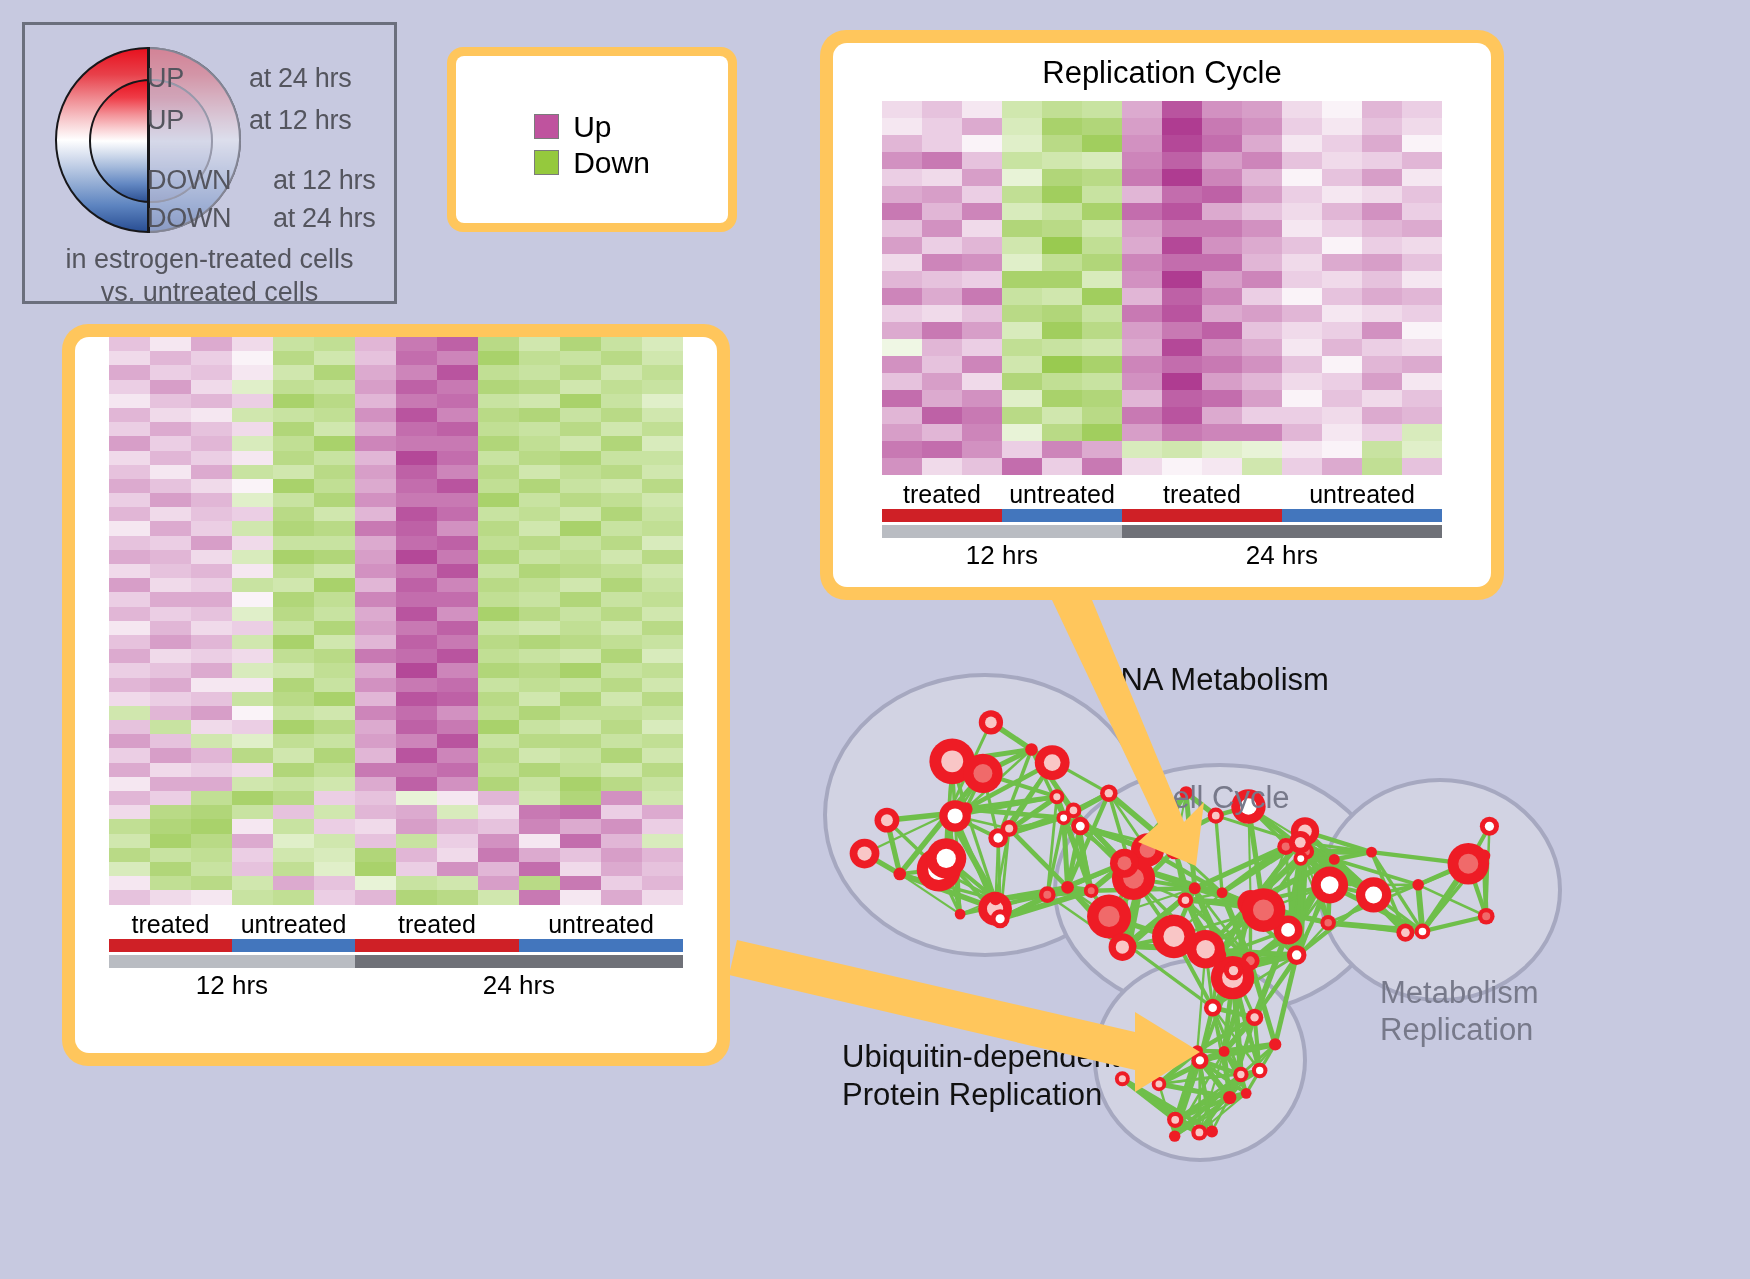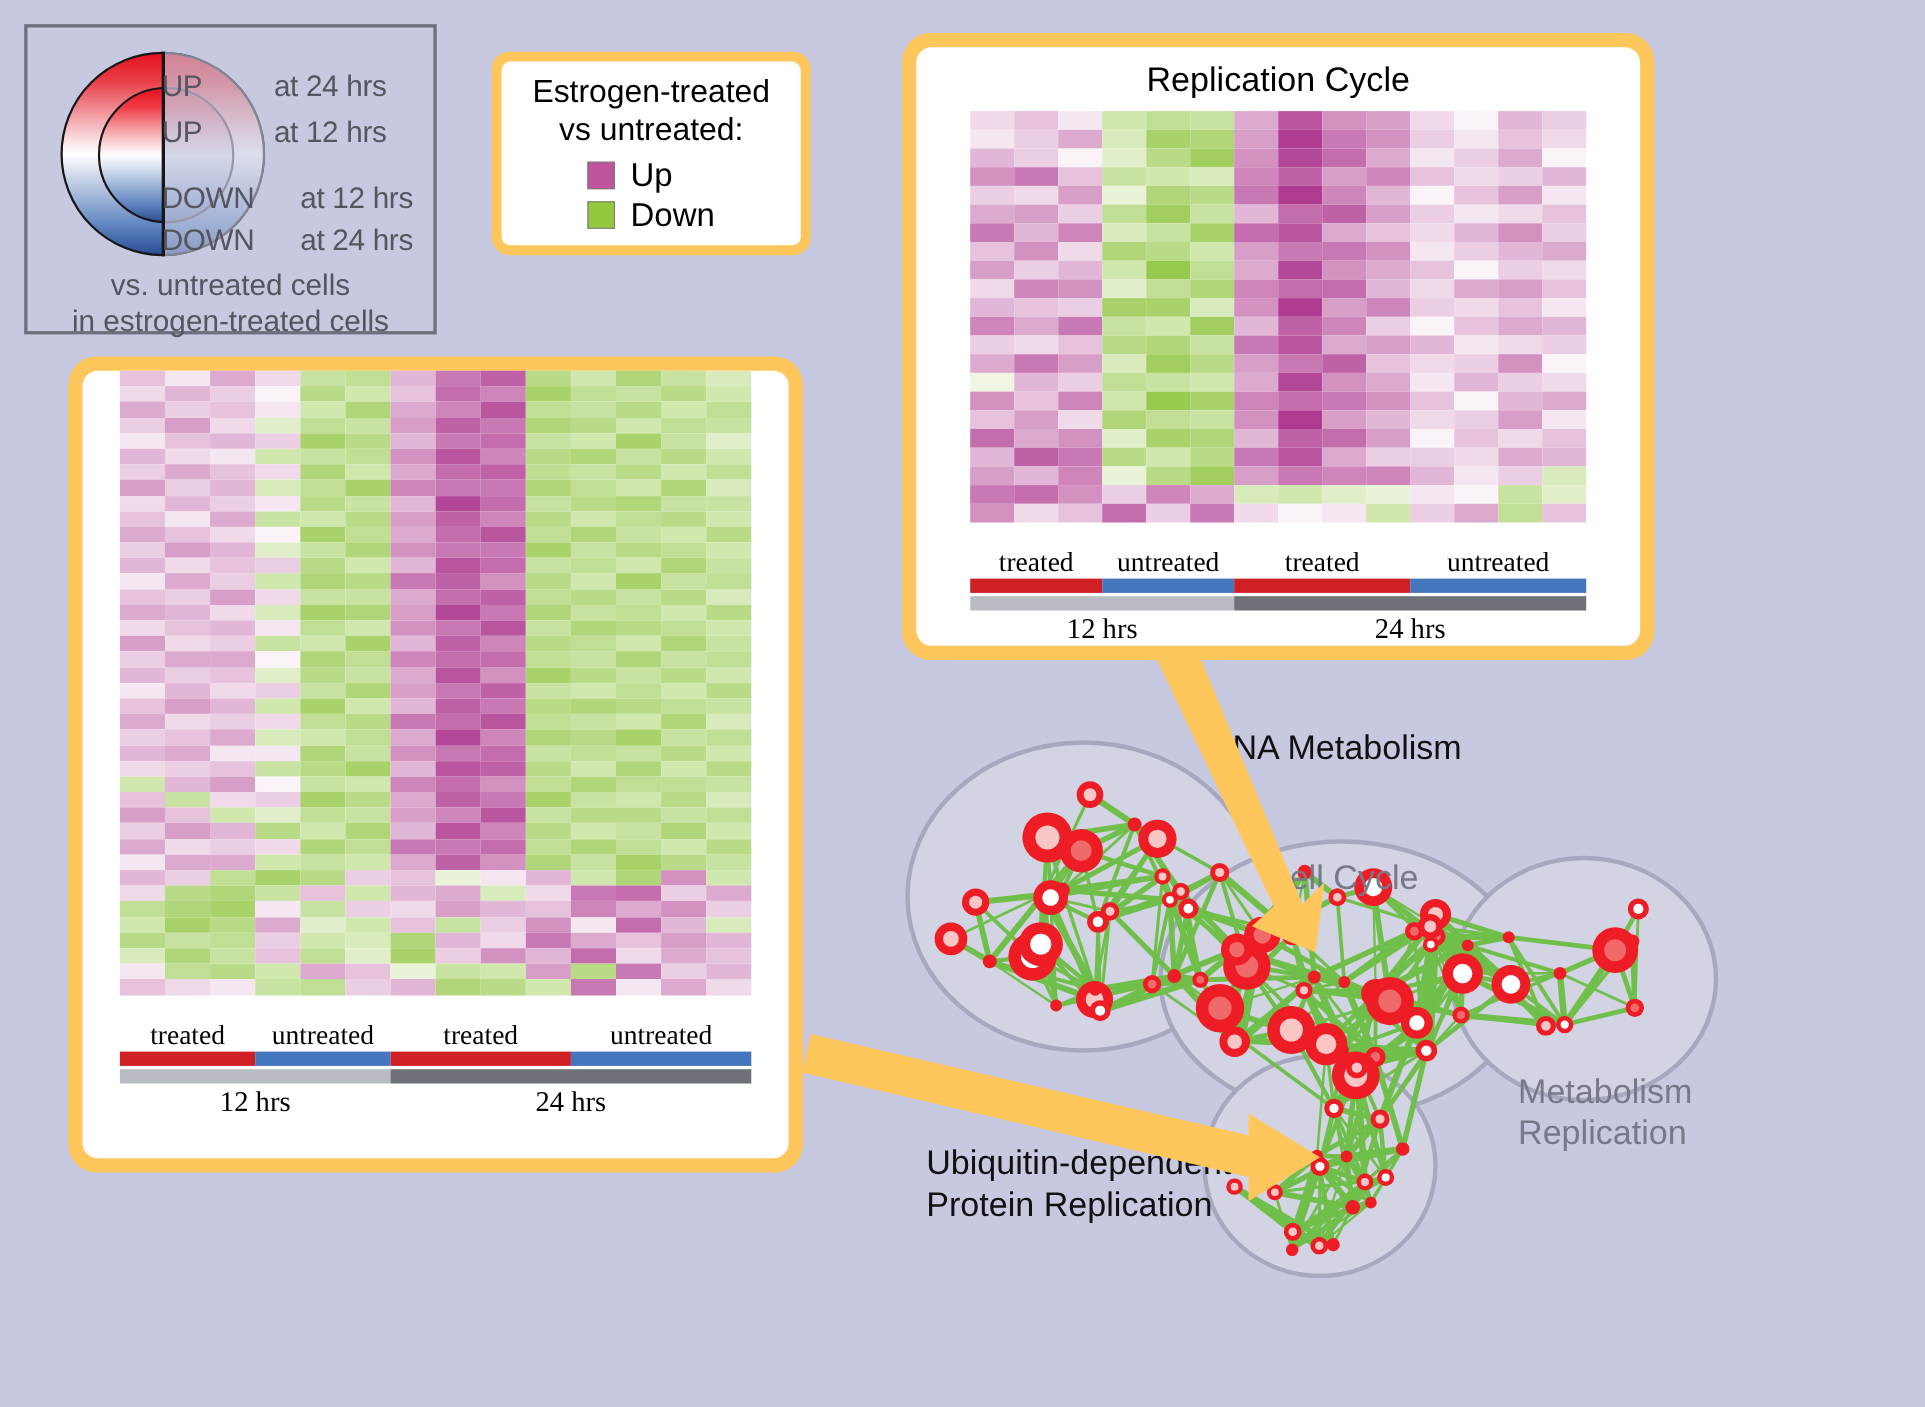--- a/index.html
+++ b/index.html
@@ -67,21 +67,21 @@
   .panel{position:absolute;background:#ffc65c;border-radius:26px;padding:13px;box-sizing:border-box;}
   .panel-in{width:100%;height:100%;background:#fff;border-radius:14px;box-sizing:border-box;
             display:flex;flex-direction:column;align-items:center;}
   .panel-title{font-size:31px;color:#000;margin-top:12px;margin-bottom:10px;}
   #panel-rep{left:820px;top:30px;width:684px;height:570px;}
   #panel-apc{left:62px;top:324px;width:668px;height:742px;}
 
   .hm{display:grid;}
   .hm div{width:100%;height:100%;}
 
-  .axis{margin-top:23px;font-family:Liberation Serif, serif;}
+  .axis{margin-top:5px;}
   .axis-row{display:flex;}
   .axis-lbl{font-size:25px;color:#000;text-align:center;}
   .bar{height:13px;}
   .time-row{display:flex;margin-top:2px;}
   .time-lbl{font-size:26px;color:#000;text-align:center;}
 
   
   .net{position:absolute;left:780px;top:600px;width:970px;height:679px;}
   .net svg{position:absolute;left:0;top:0;}
   .net-lbl{position:absolute;white-space:nowrap;}
@@ -106,31 +106,27 @@
     </div>
     <div class="cb-lbl" style="left:122px;top:38px;">UP</div>
     <div class="cb-lbl" style="left:224px;top:38px;">at 24 hrs</div>
     <div class="cb-lbl" style="left:122px;top:80px;">UP</div>
     <div class="cb-lbl" style="left:224px;top:80px;">at 12 hrs</div>
     <div class="cb-lbl" style="left:122px;top:140px;">DOWN</div>
     <div class="cb-lbl" style="left:248px;top:140px;">at 12 hrs</div>
     <div class="cb-lbl" style="left:122px;top:178px;">DOWN</div>
     <div class="cb-lbl" style="left:248px;top:178px;">at 24 hrs</div>
     <div class="cb-foot">
+      <div>in estrogen-treated cells</div>
       <div>vs. untreated cells</div>
-      <div>in estrogen-treated cells</div>
     </div>
   </div>
 
   <div class="lg-card">
     <div class="lg-inner">
-      <div class="lg-title">
-        <div>Estrogen-treated</div>
-        <div>vs untreated:</div>
-      </div>
       <div class="lg-rows">
         <div class="lg-row">
           <span class="sw" id="sw-up" style="background: rgb(191, 83, 158);"></span>
           <span>Up</span>
         </div>
         <div class="lg-row">
           <span class="sw" id="sw-down" style="background: rgb(149, 201, 61);"></span>
           <span>Down</span>
         </div>
       </div>

